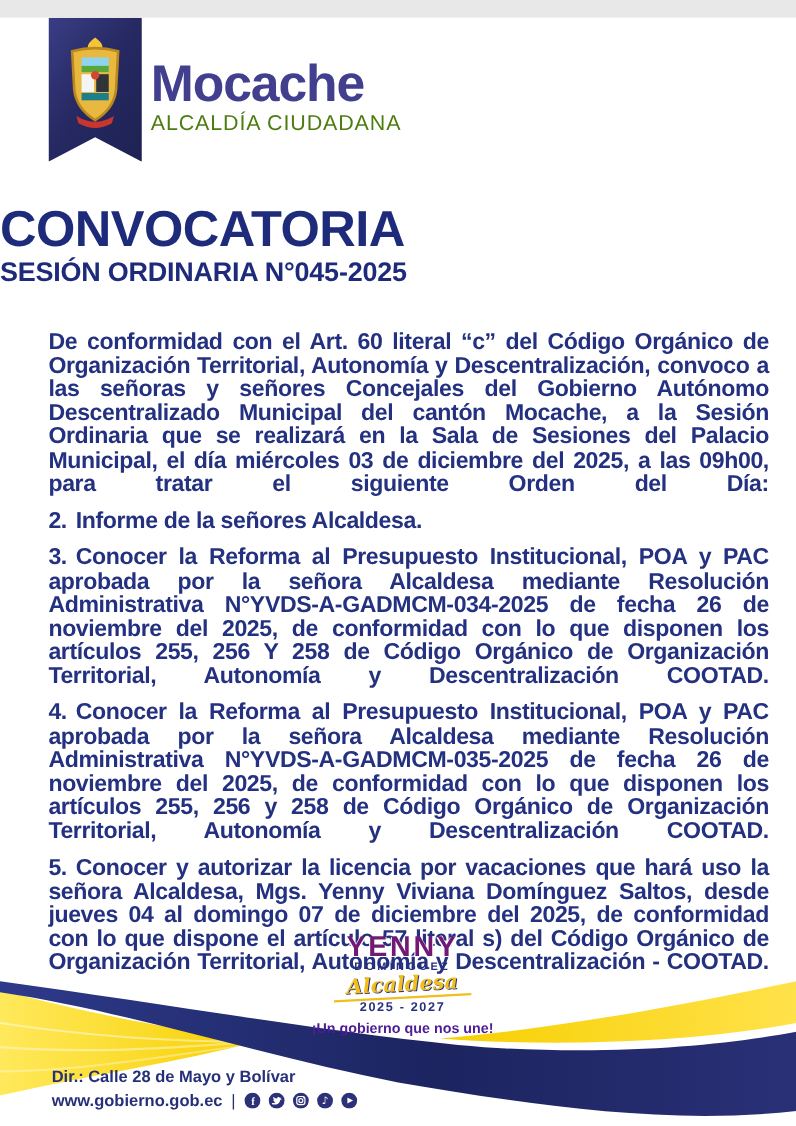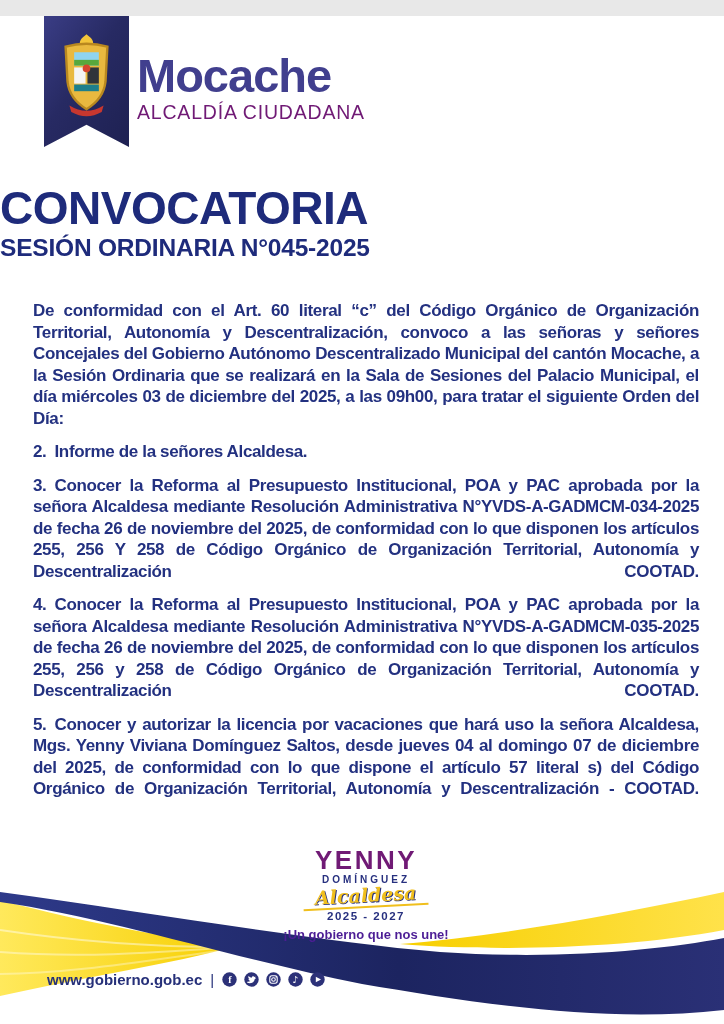--- a/index.html
+++ b/index.html
@@ -16,34 +16,34 @@
     clip-path:polygon(0 0,100% 0,100% 100%,50% 83%,0 100%);
     filter:drop-shadow(2px 2px 3px rgba(0,0,0,.35));
     z-index:2;
   }
   .crest{position:absolute;left:14px;top:16px;}
   .brand{position:absolute;left:137px;top:36px;z-index:2;}
   .brand-name{
     font-size:47px;font-weight:700;color:#413f8e;letter-spacing:-1px;line-height:1.0;
   }
   .brand-sub{
-    font-size:19.5px;font-weight:500;color:#701a75;letter-spacing:.8px;margin-top:2px;
+    font-size:19.5px;font-weight:500;color:#4d7c0f;letter-spacing:.8px;margin-top:2px;
   }
   
   .title-block{position:absolute;left:0;right:0;top:168px;text-align:left;z-index:1;}
   .title-main{
     margin:0;font-size:46px;font-weight:800;color:#1e2b7b;letter-spacing:-.5px;line-height:1.05;
   }
   .title-sub{
     margin:2px 0 0 0;font-size:24.5px;font-weight:700;color:#1e2b7b;letter-spacing:-.2px;
   }
   
   .content{
-    position:absolute;left:33px;right:33px;top:284px;z-index:1;
-    color:#233180;font-size:17px;font-weight:700;line-height:21.5px;
+    position:absolute;left:44px;right:33px;top:284px;z-index:1;
+    color:#233180;font-size:21px;font-weight:700;line-height:21.5px;
     letter-spacing:-.35px;text-align:justify;hyphens:none;
   }
   .content p{margin:0 0 12px 0;}
   .justify-last{text-align-last:justify;}
   .num{margin-right:8px;}
   
   .campaign{position:absolute;left:0;right:0;top:831px;text-align:center;z-index:3;line-height:1;}
   .c-name{font-size:26px;font-weight:900;color:#701a75;letter-spacing:2.5px;
           text-shadow:1px 1px 0 #fff,-1px 1px 0 #fff;}
   .c-surname{font-size:10px;font-weight:700;color:#27307f;letter-spacing:3px;margin-top:2px;}
@@ -128,20 +128,24 @@
     <path d="M0,62 C80,68 150,63 221,58" fill="none" stroke="#ffffff" stroke-opacity=".4" stroke-width="2"></path>
     <path d="M0,84 C70,84 150,70 226,60" fill="none" stroke="#ffffff" stroke-opacity=".35" stroke-width="2"></path>
 
     <path d="M724,2 C620,24 500,46 400,54 C500,62 630,58 724,40 Z" fill="url(#gyR)"></path>
 
     <path d="M0,2 C160,24 320,52 440,62 C560,70 660,60 724,48 L724,120 C600,134 470,112 362,94 C240,70 110,28 0,12 Z" fill="url(#gn)"></path>
   </svg>
 
   <div class="contact">
     <div class="row">
+      <span>Dir.:</span>
+      <span>Calle 28 de Mayo y Bolívar</span>
+    </div>
+    <div class="row">
       <span>www.gobierno.gob.ec</span>
       <span class="pipe">|</span>
       <span class="sicon">
         <svg viewBox="0 0 15 15">
             <circle cx="7.5" cy="7.5" r="7.2" fill="#2c3178"></circle>
           <text x="8" y="11.4" text-anchor="middle" font-size="10" font-weight="bold" font-family="Liberation Serif, serif" fill="#ffffff">f</text>
           </svg>
       </span>
       <span class="sicon">
         <svg viewBox="0 0 15 15">

